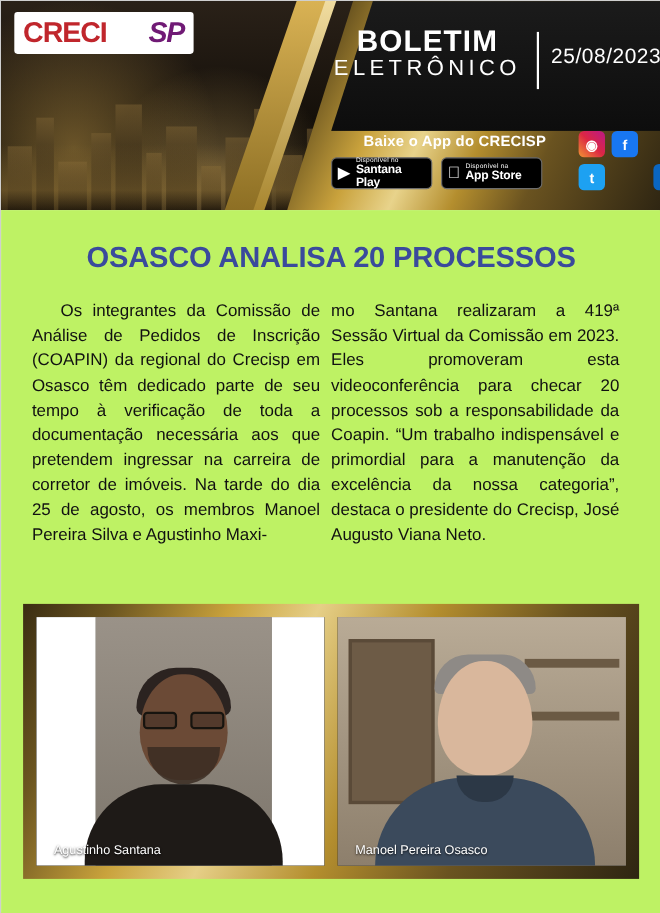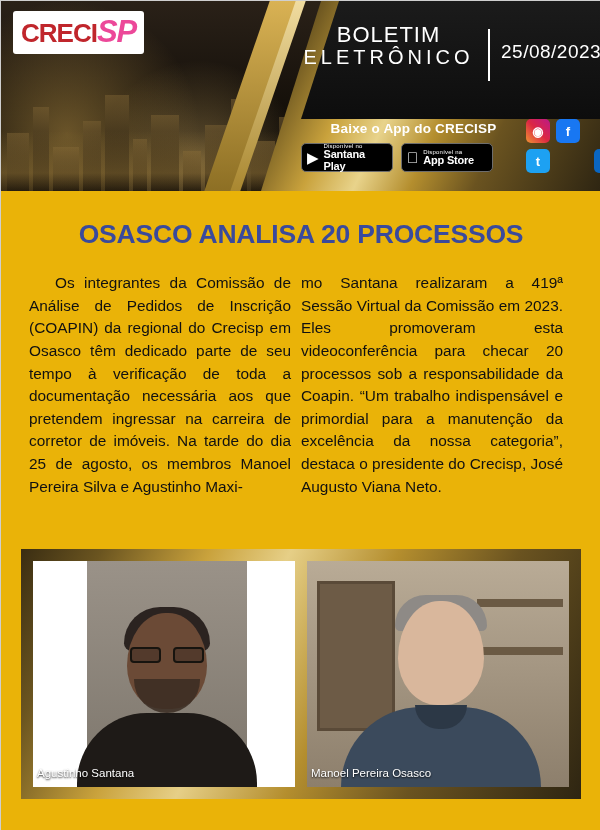--- a/index.html
+++ b/index.html
@@ -59,27 +59,27 @@
     transform: skewX(-19deg);
   }
   .logo {
     position: absolute; left: 12px; top: 10px;
     background: #ffffff;
     padding: 3px 8px 4px 8px;
     border-radius: 3px;
     display: flex; align-items: baseline; gap: 0;
   }
   .logo .c1 { color: #c0262c; font-weight: bold; font-size: 26px; letter-spacing: -1px; }
-  .logo .c2 { color: #ec4899; font-weight: bold; font-size: 31px; letter-spacing: -1px; font-style: italic; }
+  .logo .c2 { color: #701a75; font-weight: bold; font-size: 26px; letter-spacing: -1px; font-style: italic; padding-left: 38px; }
 
   .boletim {
     position: absolute; left: 300px; top: 22px; width: 175px; text-align: center;
     color: #ffffff;
   }
-  .boletim .l1 { font-size: 22px; font-weight: normal; letter-spacing: 1px; line-height: 1.05; }
+  .boletim .l1 { font-size: 27px; font-weight: bold; letter-spacing: 1px; line-height: 1.05; }
   .boletim .l2 { font-size: 20px; font-weight: normal; letter-spacing: 4px; line-height: 1.15; }
   .head-divider {
     position: absolute; left: 487px; top: 28px; width: 2px; height: 52px; background: #ffffff;
   }
   .head-date {
     position: absolute; left: 500px; top: 40px; color: #ffffff; font-size: 19px; letter-spacing: 0.5px;
   }
 
   .app-row { position: absolute; left: 300px; top: 120px; width: 295px; }
   .app-title { color: #ffffff; font-size: 13.5px; font-weight: bold; text-align: center; width: 225px; letter-spacing: .2px; }
@@ -95,21 +95,21 @@
 
   .socials { position: absolute; left: 525px; top: 118px; display: grid; grid-template-columns: 24px 24px; gap: 6px; }
   .soc { width: 24px; height: 24px; border-radius: 5px; color: #fff; font-size: 13px;
          display: flex; align-items: center; justify-content: center; font-weight: bold; }
   .soc.ig { background: linear-gradient(45deg,#f09433,#dc2743,#bc1888); }
   .soc.fb { background: #1877f2; }
   .soc.tw { background: #1da1f2; }
   .soc.li { background: #0a66c2; margin-left: 38px; }
 
   
-  .content { position: absolute; left: 0; top: 190px; width: 600px; height: 640px; background: #eab308; }
+  .content { position: absolute; left: 0; top: 190px; width: 600px; height: 640px; background: #bef264; }
   .headline {
     margin: 28px 20px 0 20px; text-align: center;
     color: #3a4a9c; font-size: 26.5px; font-weight: bold; letter-spacing: -0.2px;
   }
   .cols {
     margin: 22px 28px 0 28px;
     display: flex; gap: 10px;
   }
   .col { width: 262px; font-size: 15.4px; line-height: 1.47; color: #111; text-align: justify; }
   .col p { text-indent: 26px; hyphens: manual; }
@@ -122,21 +122,21 @@
     padding: 12px;
     display: flex; gap: 12px;
   }
   .photo {
     position: relative; width: 268px; height: 226px; background: #1c1c1c; overflow: hidden;
   }
   .photo .frame { position: absolute; inset: 0; background: #ffffff; }
   .photo .inner { position: absolute; left: 54px; top: 0; width: 160px; height: 226px; background: #6c6a62; }
   .photo.p2 .inner { left: 0; width: 268px; }
   .cap {
-    position: absolute; left: 4px; bottom: 8px; color: #ffffff; font-size: 11.5px;
+    position: absolute; left: 16px; bottom: 8px; color: #ffffff; font-size: 11.5px;
     text-shadow: 0 1px 2px rgba(0,0,0,.9); z-index: 5;
   }
   
   .p1 .wall { position:absolute; inset:0; background: linear-gradient(180deg,#9a9288 0%, #7d766c 100%); }
   .p1 .head { position:absolute; left:50%; top:52px; transform:translateX(-50%); width:80px; height:96px;
     background:#6b4a36; border-radius:48% 48% 44% 44%/55% 55% 45% 45%; }
   .p1 .hair { position:absolute; left:50%; top:46px; transform:translateX(-50%); width:86px; height:44px;
     background:#2b2320; border-radius:46px 46px 10px 10px; }
   .p1 .glasses { position:absolute; left:50%; top:86px; transform:translateX(-50%); width:74px; height:16px; }
   .p1 .glasses span { position:absolute; top:0; width:31px; height:16px; border:2px solid #17140f; border-radius:4px; background:rgba(40,30,25,.35);}

